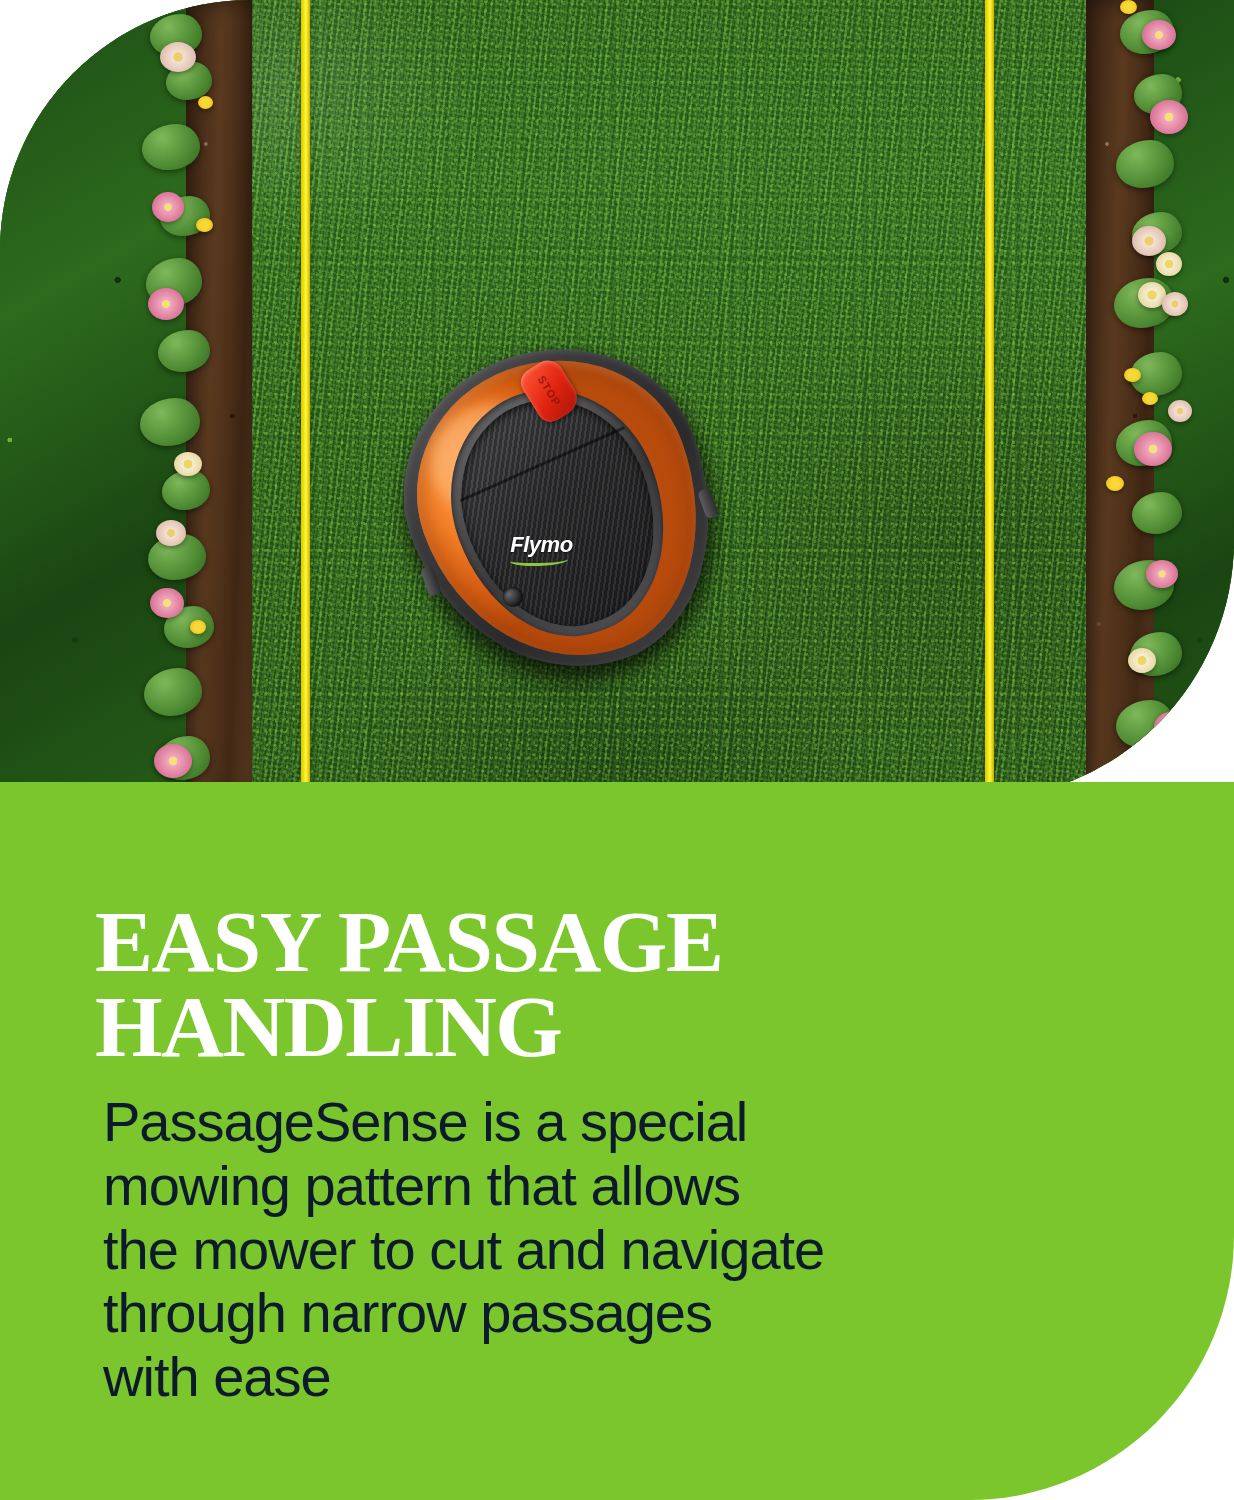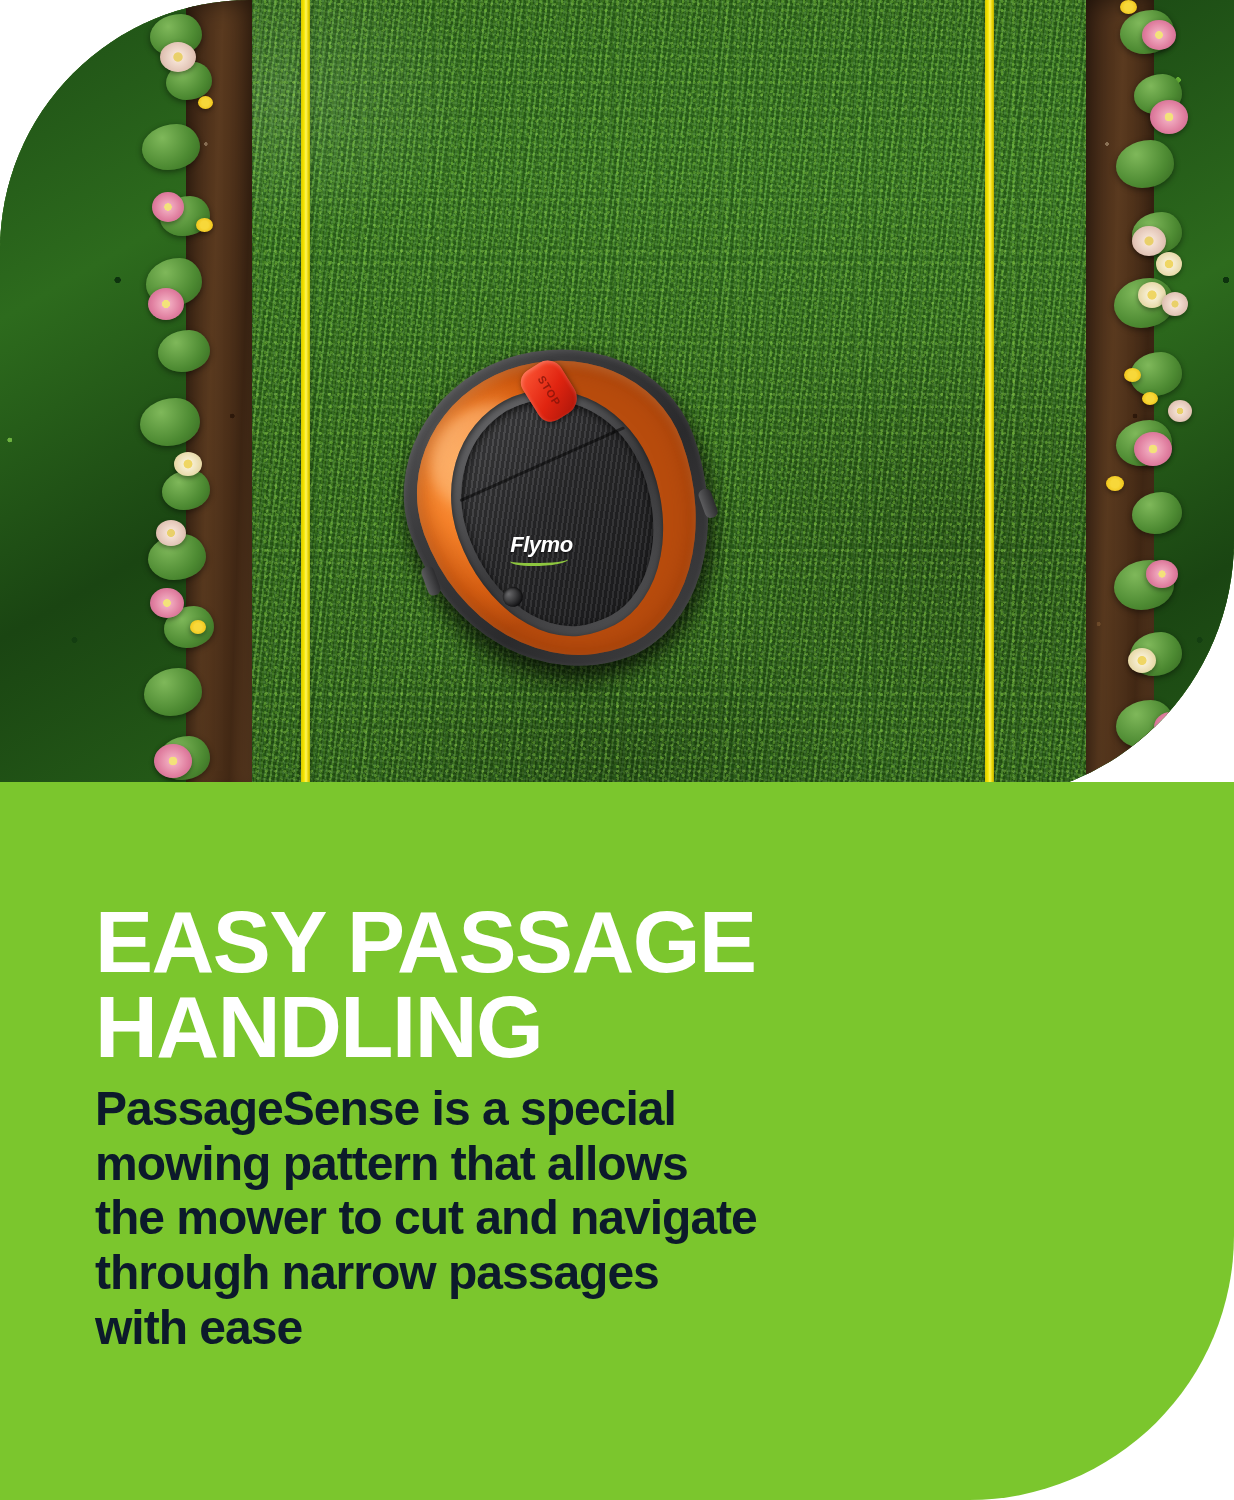--- a/index.html
+++ b/index.html
@@ -241,29 +241,30 @@
   #heading{
     position:absolute;
     left:95px; top:60px;
     width:1000px;
     color:#ffffff;
     font-size:87px;
     line-height:.97;
     font-weight:bold;
     letter-spacing:-1.5px;
     white-space:pre-line;
+    font-family:Liberation Serif, serif;
   }
   #bodycopy{
     position:absolute;
-    left:95px; top:252px;
+    left:103px; top:252px;
     width:1060px;
     color:#0c1a2b;
-    font-size:48px;
+    font-size:56px;
     line-height:1.14;
-    font-weight:bold;
+    font-weight:normal;
     letter-spacing:-1px;
     white-space:pre-line;
   }
 </style>
 </head>
 <body>
 
 <div id="card">
 
   <div id="photo">

